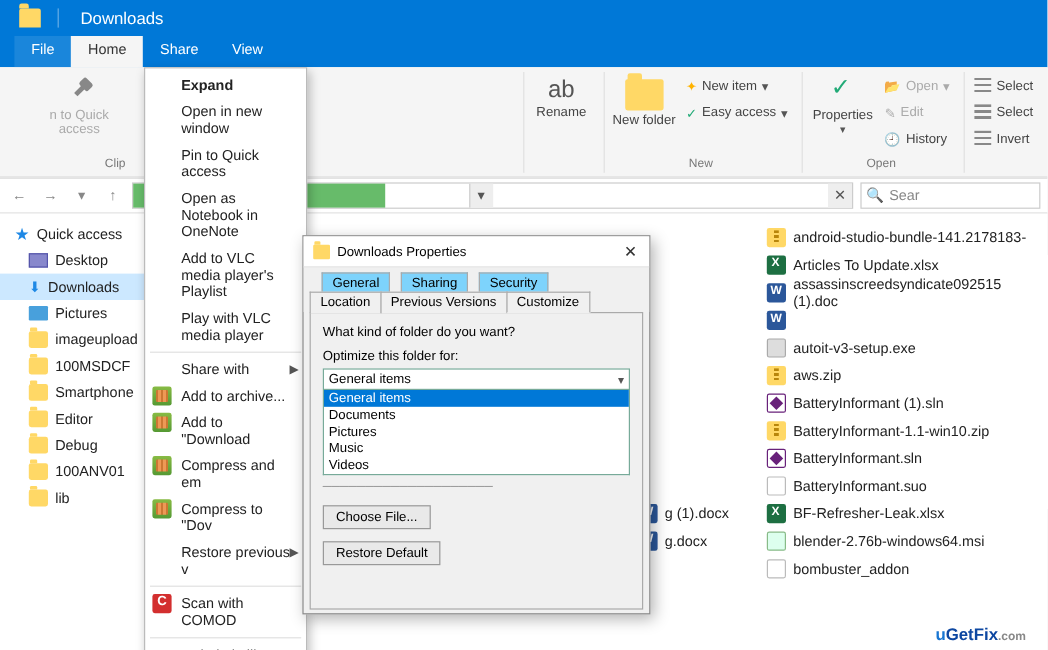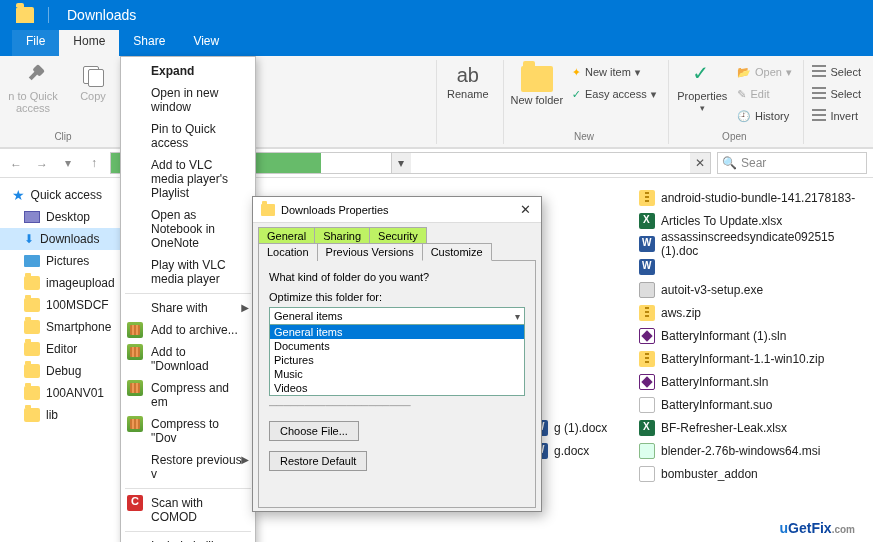--- a/index.html
+++ b/index.html
@@ -16,21 +16,21 @@
 .tabs { background:#0078d7; display:flex; height:26px; }
 .tabs .tab { padding:4px 14px; color:#fff; font-size:12px; cursor:default; }
 .tabs .tab.file { background:#1a86db;margin-left:12px; }
 .tabs .tab.active { background:#f5f5f5; color:#333; }
 
 
 .ribbon { background:#f5f5f5; height:92px; border-bottom:1px solid #ddd; display:flex; padding:4px 0; position:relative; }
 .ribbon-group { border-right:1px solid #e0e0e0; padding:2px 10px 2px 6px; display:flex; flex-direction:column; justify-content:space-between; height:84px;}
 .ribbon-group .row { display:flex; gap:6px; align-items:flex-start;}
 .ribbon-btn-v { display:flex; flex-direction:column; align-items:center; width:54px; font-size:11px; color:#444; text-align:center; line-height:1.1; gap:2px; padding-top:2px;}
-.ribbon-btn-v.disabled { color:#aaa; }
+.ribbon-btn-v.disabled { color:#aaa;margin-left:33px; }
 .ribbon-small { display:flex; align-items:center; gap:4px; font-size:11px; color:#444; height:20px; padding:0 2px;}
 .ribbon-small.disabled { color:#aaa; }
 .ribbon-group .label { text-align:center; font-size:10px; color:#777; margin-top:auto;}
 .ico { display:inline-block; flex-shrink:0; }
 .ico-pin { width:24px; height:24px; transform:rotate(45deg); position:relative;}
 .ico-pin::before { content:''; position:absolute; left:10px; top:2px; width:4px; height:14px; background:#888;}
 .ico-pin::after { content:''; position:absolute; left:7px; top:0; width:10px; height:8px; background:#888; border-radius:2px;}
 .ico-copy { width:24px; height:24px; position:relative; }
 .ico-copy::before, .ico-copy::after { content:''; position:absolute; width:14px; height:16px; border:1px solid #888; background:#fff; border-radius:2px;}
 .ico-copy::before { left:2px; top:2px;}
@@ -93,21 +93,21 @@
 .cico.comodo::after{content:'C';color:#fff;font-size:11px;position:absolute;left:4px;top:0;font-weight:bold;}
 
 
 .propdlg { position:absolute; top:196px; left:252px; width:290px; height:316px; background:#f0f0f0; border:1px solid #8a8a8a; box-shadow:3px 4px 12px rgba(0,0,0,.3); z-index:30; font-size:11px;}
 .propdlg .tbar { height:26px; display:flex; align-items:center; padding:0 6px 0 8px; background:#fff; border-bottom:1px solid #ddd;}
 .propdlg .tbar .folder-sm{width:14px;height:12px;background:#ffd866;border-radius:1px;margin-right:6px;position:relative;}
 .propdlg .tbar .folder-sm::before{content:'';position:absolute;top:-3px;left:1px;width:5px;height:3px;background:#ffd866;border-radius:1px 1px 0 0;}
 .propdlg .tbar .x { margin-left:auto; font-size:13px; color:#333; padding:0 4px;}
 .proptabs { display:flex; flex-wrap:wrap; padding:4px 5px 0; background:#f0f0f0;}
 .proptab { border:1px solid #aaa; border-bottom:none; padding:2px 8px; margin-right:-1px; margin-bottom:-1px; background:#f0f0f0; font-size:11px; position:relative;}
-.proptab.back { background:#bef264;}
+.proptab.back { background:#7dd3fc;margin-left:10px;}
 .proptab.active { background:#f0f0f0; z-index:2; border-bottom:1px solid #f0f0f0;}
 .propbody { border:1px solid #aaa; margin:0 5px 5px; padding:10px 10px; background:#f0f0f0; height:248px;}
 .propbody .q { margin-bottom:8px;}
 .propbody .lbl { margin-bottom:4px;}
 .combo { border:1px solid #7a9; background:#fff; height:18px; display:flex; align-items:center; padding:0 4px; position:relative;}
 .combo .carr { position:absolute; right:4px; top:3px; font-size:10px; color:#555;}
 .combo-list { border:1px solid #7a9; border-top:none; background:#fff;}
 .combo-opt { padding:1px 4px;}
 .combo-opt.sel { background:#0078d7; color:#fff;}
 .btn { border:1px solid #999; background:#e9e9e9; padding:3px 10px; font-size:11px; margin-top:10px; margin-right:6px; display:inline-block;}
@@ -353,22 +353,22 @@
         <span class="fi fi-gen"></span>
         <span>bombuster_addon</span>
       </div>
     </div>
 </div>
 
 <div class="ctxmenu">
   <div class="ctxitem bold">Expand</div>
   <div class="ctxitem">Open in new window</div>
   <div class="ctxitem">Pin to Quick access</div>
+  <div class="ctxitem">Open as Notebook in OneNote</div>
   <div class="ctxitem">Add to VLC media player's Playlist</div>
-  <div class="ctxitem">Open as Notebook in OneNote</div>
   <div class="ctxitem">Play with VLC media player</div>
   <div class="ctxsep"></div>
   <div class="ctxitem"><span>Share with</span><span class="arr">▶</span></div>
   <div class="ctxitem"><span class="cico winrar"></span><span>Add to archive...</span></div>
   <div class="ctxitem"><span class="cico winrar"></span><span>Add to "Download</span></div>
   <div class="ctxitem"><span class="cico winrar"></span><span>Compress and em</span></div>
   <div class="ctxitem"><span class="cico winrar"></span><span>Compress to "Dov</span></div>
   <div class="ctxitem"><span>Restore previous v</span><span class="arr">▶</span></div>
   <div class="ctxsep"></div>
   <div class="ctxitem"><span class="cico comodo"></span><span>Scan with COMOD</span></div>

